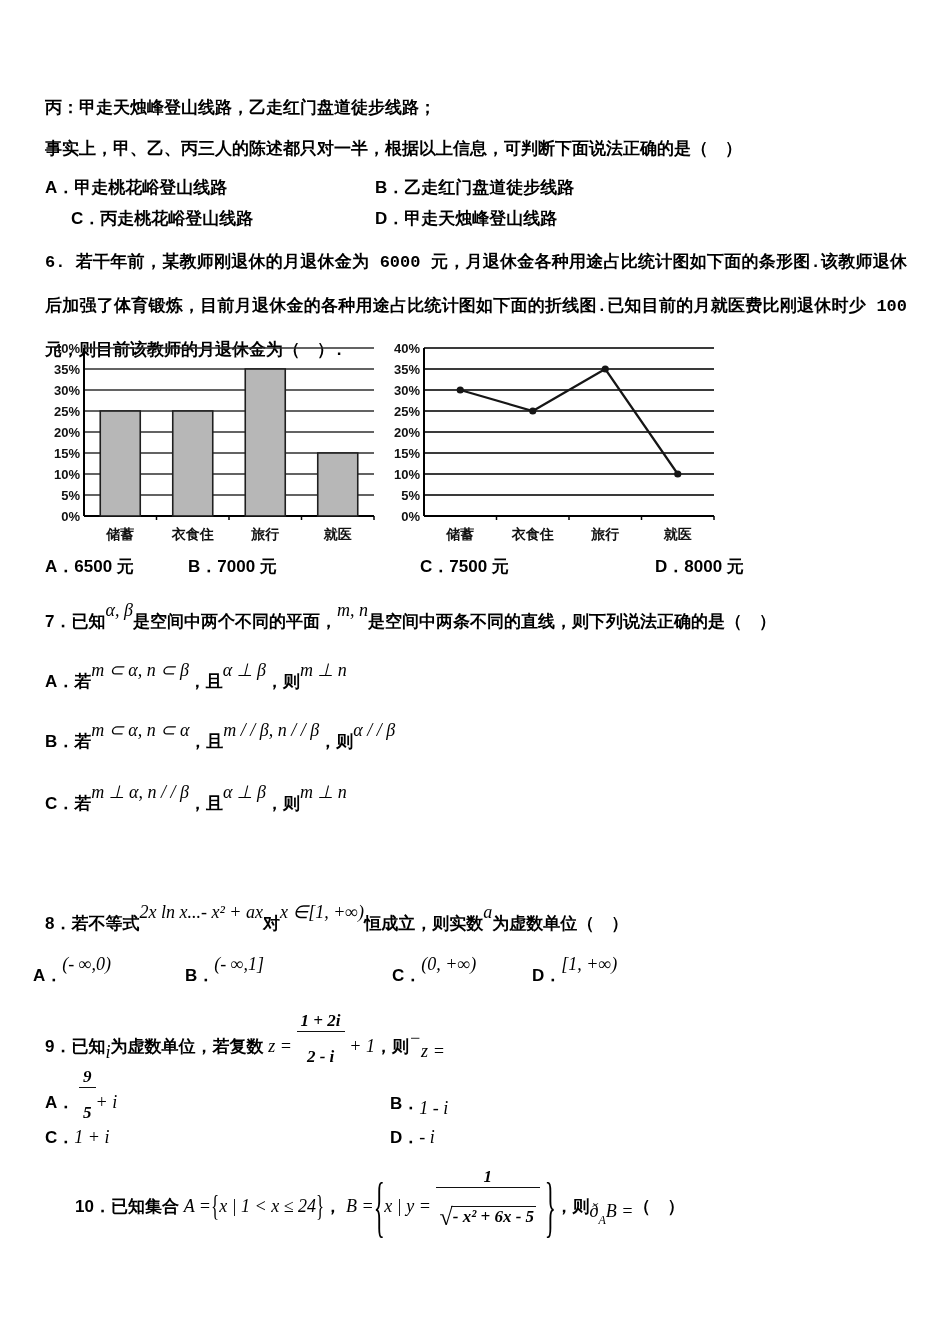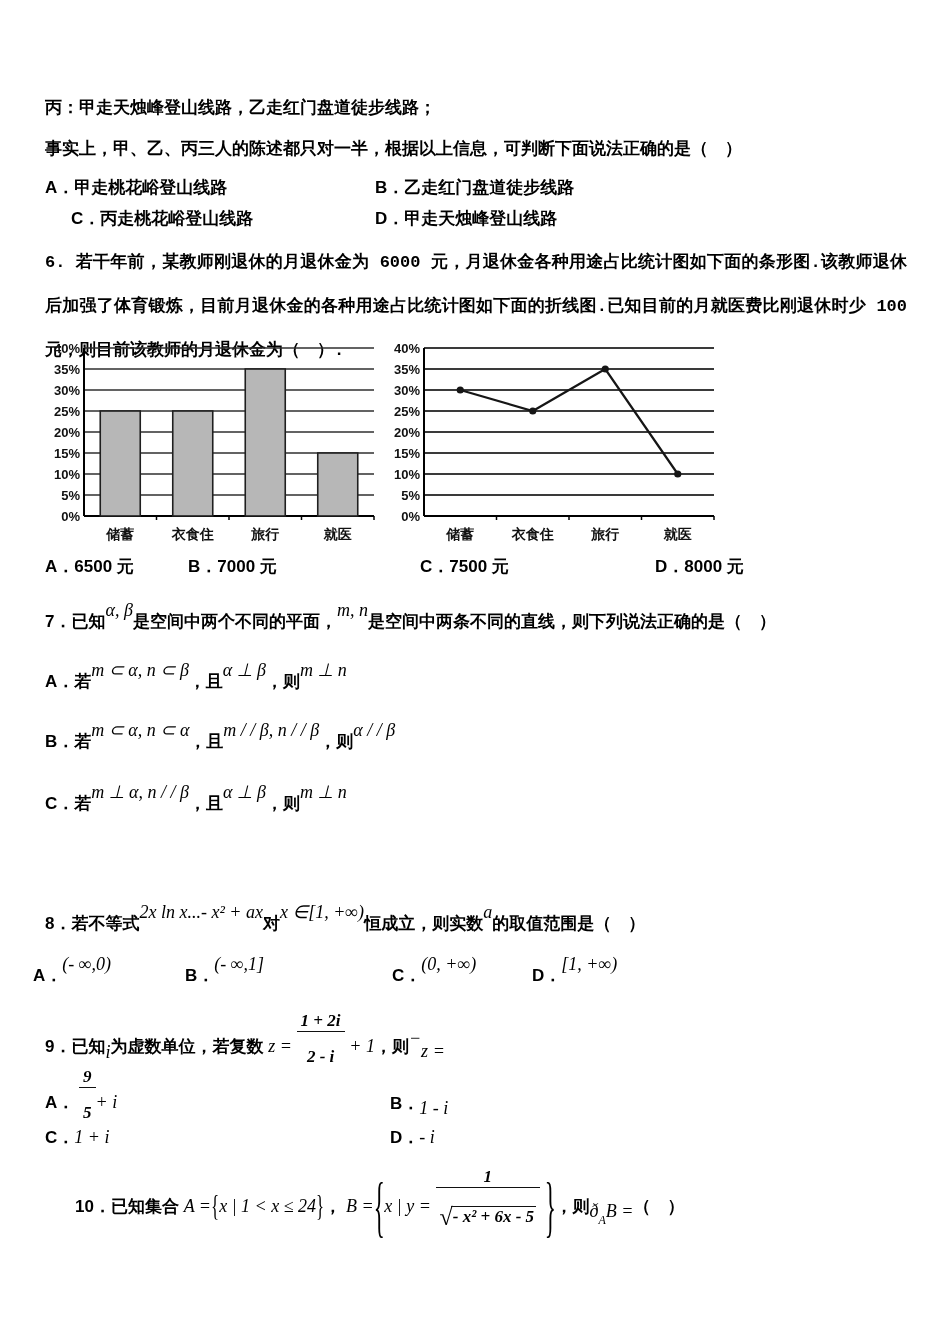--- a/index.html
+++ b/index.html
@@ -128,21 +128,21 @@
     <span class="opt-label">A．</span><span>若</span><span class="math mup">m ⊂ α, n ⊂ β</span><span>，且</span><span class="math mup">α ⊥ β</span><span>，则</span><span class="math mup">m ⊥ n</span>
   </div>
   <div class="abs cn" style="top:728px;left:45px;">
     <span class="opt-label">B．</span><span>若</span><span class="math mup">m ⊂ α, n ⊂ α</span><span>，且</span><span class="math mup">m / / β, n / / β</span><span>，则</span><span class="math mup">α / / β</span>
   </div>
   <div class="abs cn" style="top:790px;left:45px;">
     <span class="opt-label">C．</span><span>若</span><span class="math mup">m ⊥ α, n / / β</span><span>，且</span><span class="math mup">α ⊥ β</span><span>，则</span><span class="math mup">m ⊥ n</span>
   </div>
 
   <div class="abs cn" style="top:910px;left:45px;">
-    <span>8．若不等式</span><span class="math mup">2x ln x...- x² + ax</span><span>对</span><span class="math mup">x ∈[1, +∞)</span><span>恒成立，则实数</span><span class="math mup">a</span><span>的取值范围是（　）</span>
+    <span>8．若不等式</span><span class="math mup">2x ln x...- x² + ax</span><span>对</span><span class="math mup">x ∈[1, +∞)</span><span>恒成立，则实数</span><span class="math mup">a</span><span>为虚数单位（　）</span>
   </div>
   <div class="abs cn" style="top:962px;left:33px;">
     <span class="opt-label">A．</span><span class="math mup">(- ∞,0)</span>
   </div>
   <div class="abs cn" style="top:962px;left:185px;">
     <span class="opt-label">B．</span><span class="math mup">(- ∞,1]</span>
   </div>
   <div class="abs cn" style="top:962px;left:392px;">
     <span class="opt-label">C．</span><span class="math mup">(0, +∞)</span>
   </div>

